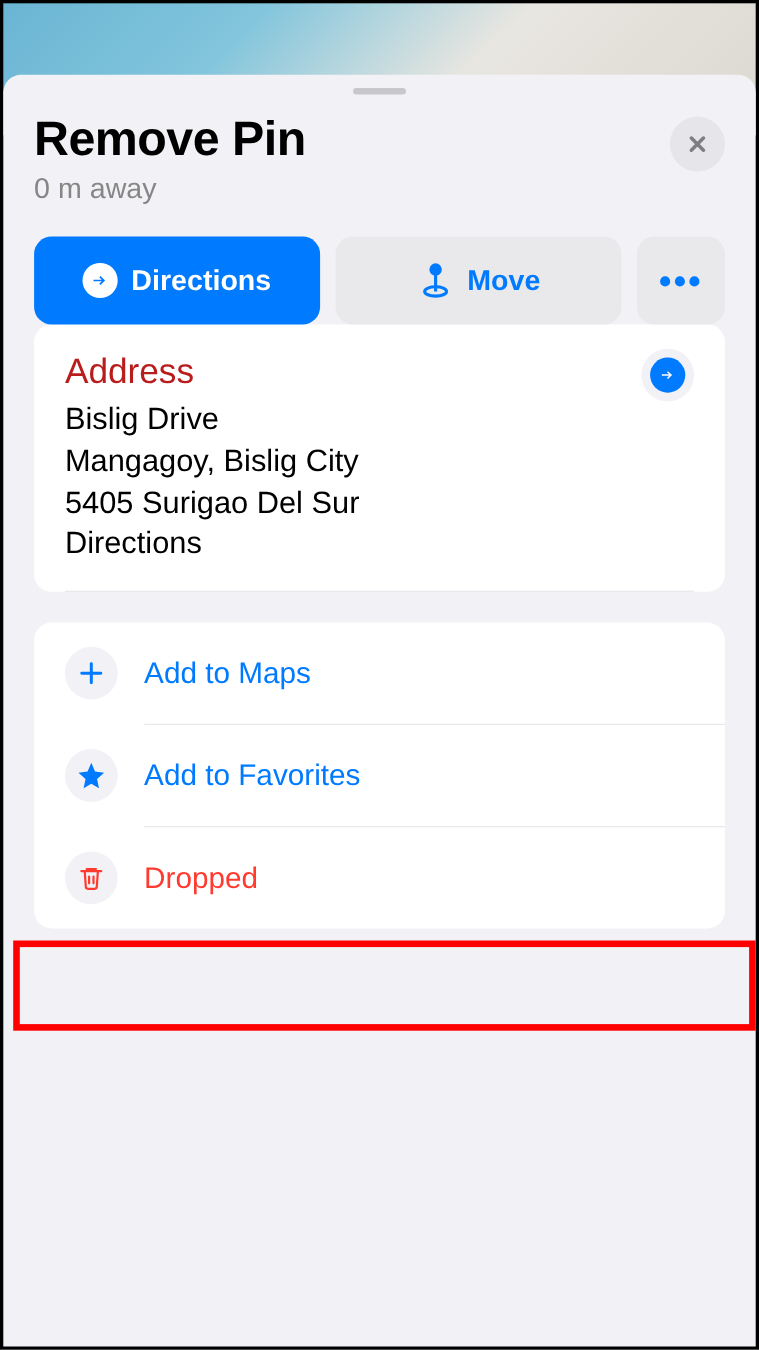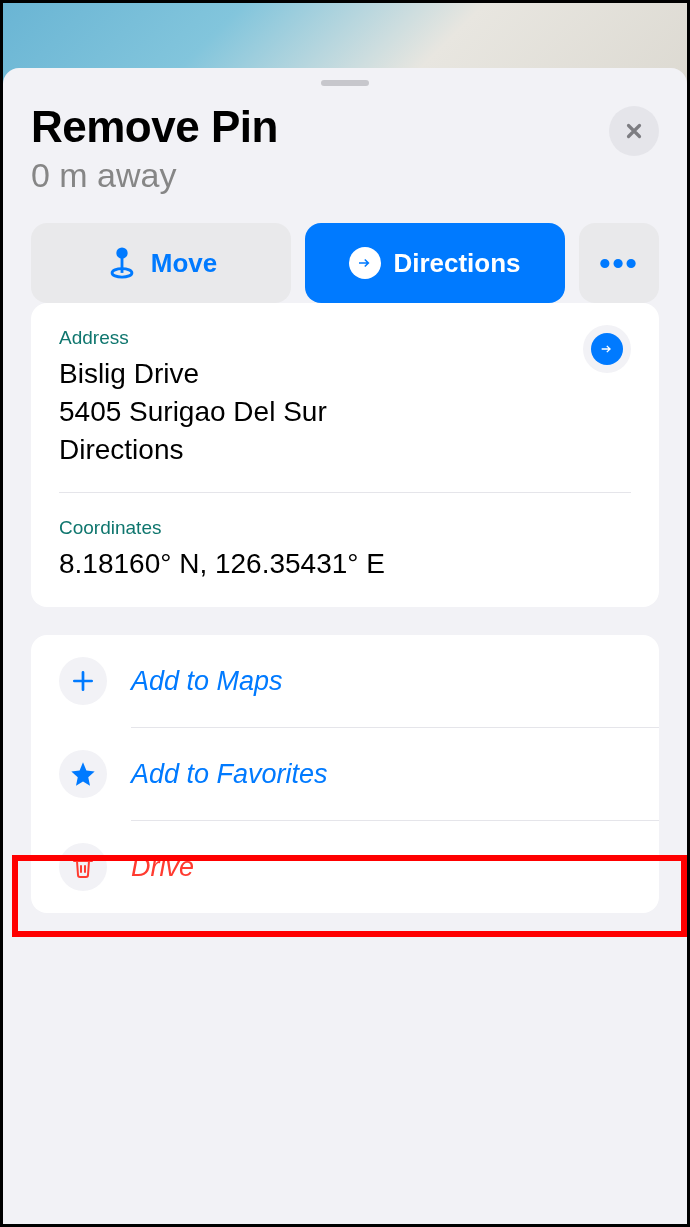--- a/index.html
+++ b/index.html
@@ -18,21 +18,21 @@
     .grabber {
       width: 48px; height: 6px; background: #c7c7cc; border-radius: 3px;
       margin: 12px auto 8px;
     }
     .header {
       display: flex; justify-content: space-between; align-items: flex-start;
       padding: 8px 28px 0 28px;
     }
     .title-block { flex: 1; }
     .title { font-size: 44px; font-weight: 800; color: #000; letter-spacing: -0.5px; }
-    .subtitle { font-size: 34px; color: #868686; margin-top: 4px; }
+    .subtitle { font-size: 26px; color: #868686; margin-top: 4px; }
     .close-btn {
       width: 50px; height: 50px; border-radius: 50%; background: #e5e5ea;
       display: flex; align-items: center; justify-content: center; cursor: pointer;
       margin-top: 4px;
     }
     .close-btn svg { width: 22px; height: 22px; }
     .actions {
       display: flex; gap: 14px; padding: 28px 28px 0 28px;
     }
     .btn {
@@ -42,39 +42,39 @@
     }
     .btn-primary { background: #007aff; color: #fff; flex: 1; }
     .btn-secondary { background: #e9e9eb; color: #007aff; flex: 1; }
     .btn-more { background: #e9e9eb; color: #007aff; width: 80px; flex: 0 0 80px; font-size: 32px; letter-spacing: 2px; }
     .btn-primary .icon-circle { width: 32px; height: 32px; border-radius: 50%; background: #fff; display: flex; align-items: center; justify-content: center; }
     .section-title { font-size: 28px; font-weight: 700; color: #000; padding: 36px 36px 14px; }
     .card {
       background: #fff; border-radius: 16px; margin: 0 28px;
     }
     .card-section { padding: 24px 28px; }
-    .card-label { font-size: 19px; color: #0f766e; margin-bottom: 6px; }
+    .card-label { font-size: 32px; color: #b91c1c; margin-bottom: 6px; }
     .card-text { font-size: 28px; color: #000; line-height: 1.35; }
     .divider { height: 1px; background: #e5e5ea; margin: 0 28px; }
     .share-btn {
       float: right; width: 48px; height: 48px; border-radius: 50%;
       background: #f2f2f6; display: flex; align-items: center; justify-content: center;
       margin-top: -2px; cursor: pointer;
     }
     .share-btn .inner { width: 32px; height: 32px; border-radius: 50%; background: #007aff; display: flex; align-items: center; justify-content: center; }
     .list-card { background: #fff; border-radius: 16px; margin: 28px 28px 0; }
     .list-item {
       display: flex; align-items: center; gap: 24px; padding: 22px 28px;
       cursor: pointer;
     }
     .list-icon {
       width: 48px; height: 48px; border-radius: 50%; background: #f2f2f6;
       display: flex; align-items: center; justify-content: center; flex-shrink: 0;
     }
-    .list-label { font-size: 27px; color: #007aff; font-weight: 400; font-style: italic; }
+    .list-label { font-size: 27px; color: #007aff; font-weight: 400; }
     .list-label.danger { color: #ff3b30; }
     .list-divider { height: 1px; background: #e5e5ea; margin-left: 100px; }
     .highlight-box {
       position: absolute; border: 6px solid #ff0000; pointer-events: none;
       left: 12px; right: 3px; top: 855px; height: 82px;
     }
   </style>
 </head>
 <body>
 
@@ -89,63 +89,60 @@
       <div class="subtitle">0 m away</div>
     </div>
     <div class="close-btn">
       <svg viewBox="0 0 24 24" fill="none" stroke="#7d7d82" stroke-width="3.5" stroke-linecap="round">
           <path d="M6 6l12 12M18 6L6 18"></path>
         </svg>
     </div>
   </div>
 
   <div class="actions">
+    <button class="btn btn-primary">
+      <span class="icon-circle">
+        <svg width="18" height="18" viewBox="0 0 24 24" fill="#007aff">
+            <path d="M4 11h10l-3-3 1.4-1.4L18 12l-5.6 5.4L11 16l3-3H4z"></path>
+          </svg>
+      </span>
+      <span>Directions</span>
+    </button>
     <button class="btn btn-secondary">
       <svg width="34" height="34" viewBox="0 0 24 24" fill="none" stroke="#007aff" stroke-width="2">
           <ellipse cx="12" cy="19" rx="7" ry="3"></ellipse>
           <line x1="12" y1="19" x2="12" y2="7"></line>
           <circle cx="12" cy="5" r="3" fill="#007aff"></circle>
         </svg>
       <span>Move</span>
-    </button>
-    <button class="btn btn-primary">
-      <span class="icon-circle">
-        <svg width="18" height="18" viewBox="0 0 24 24" fill="#007aff">
-            <path d="M4 11h10l-3-3 1.4-1.4L18 12l-5.6 5.4L11 16l3-3H4z"></path>
-          </svg>
-      </span>
-      <span>Directions</span>
     </button>
     <button class="btn btn-more">
       <span>•••</span>
     </button>
   </div>
 
 
   <div class="card">
     <div class="card-section">
       <div class="share-btn">
         <div class="inner">
           <svg width="16" height="16" viewBox="0 0 24 24" fill="#fff">
               <path d="M4 11h10l-3-3 1.4-1.4L18 12l-5.6 5.4L11 16l3-3H4z"></path>
             </svg>
         </div>
       </div>
       <div class="card-label">Address</div>
       <div class="card-text">
         <div>Bislig Drive</div>
+        <div>Mangagoy, Bislig City</div>
         <div>5405 Surigao Del Sur</div>
         <div>Directions</div>
       </div>
     </div>
     <div class="divider"></div>
-    <div class="card-section">
-      <div class="card-label">Coordinates</div>
-      <div class="card-text">8.18160° N, 126.35431° E</div>
-    </div>
   </div>
 
   <div class="list-card">
     <div class="list-item">
       <div class="list-icon">
         <svg width="26" height="26" viewBox="0 0 24 24" fill="none" stroke="#007aff" stroke-width="2.5" stroke-linecap="round">
             <path d="M12 4v16M4 12h16"></path>
           </svg>
       </div>
       <div class="list-label">Add to Maps</div>
@@ -159,18 +156,18 @@
       </div>
       <div class="list-label">Add to Favorites</div>
     </div>
     <div class="list-divider"></div>
     <div class="list-item">
       <div class="list-icon">
         <svg width="24" height="26" viewBox="0 0 24 24" fill="none" stroke="#ff3b30" stroke-width="2" stroke-linecap="round">
             <path d="M3 6h18M8 6V4h8v2M6 6l1 14a2 2 0 002 2h6a2 2 0 002-2l1-14M10 11v6M14 11v6"></path>
           </svg>
       </div>
-      <div class="list-label danger">Drive</div>
+      <div class="list-label danger">Dropped</div>
     </div>
   </div>
 </div>
 
 <div class="highlight-box"></div>
 
 </body></html>

